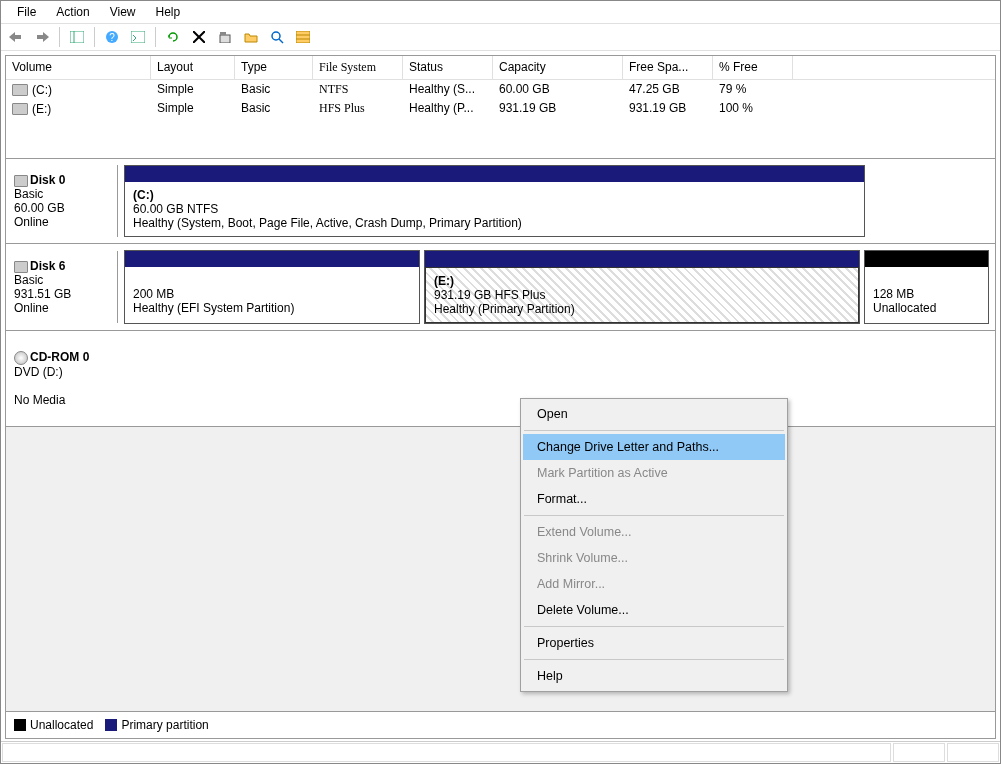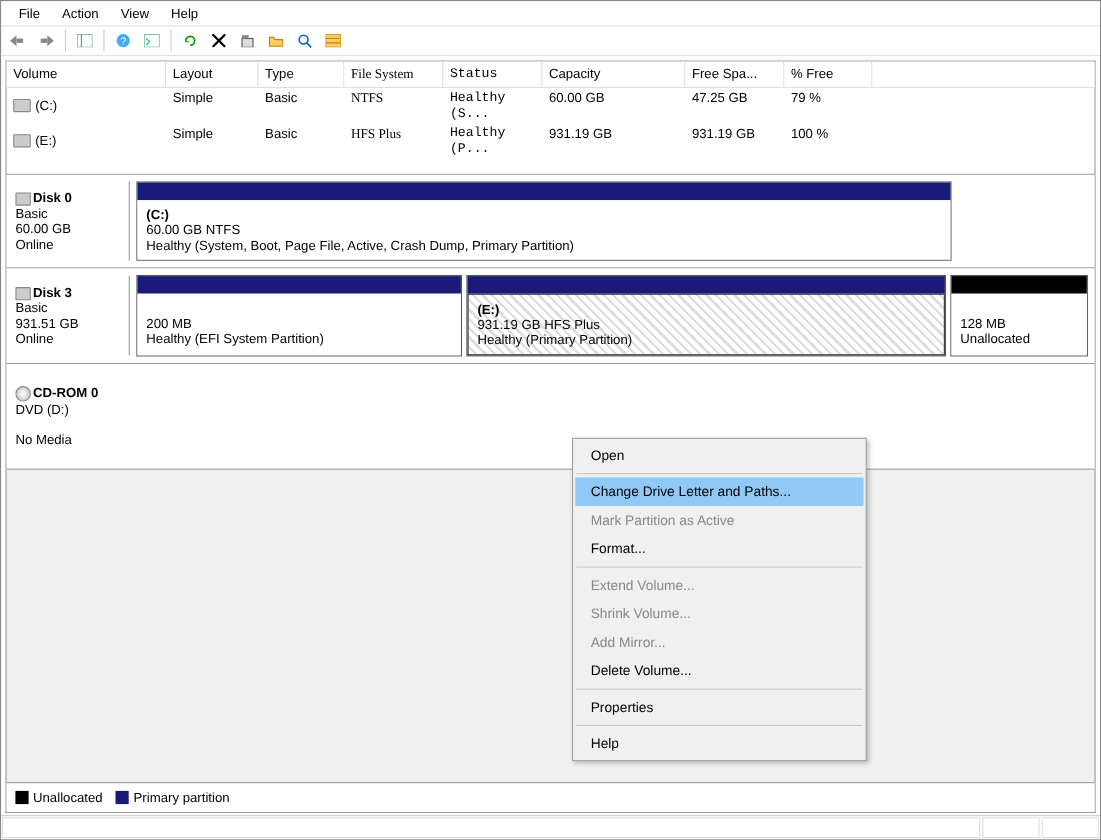--- a/index.html
+++ b/index.html
@@ -25,21 +25,21 @@
 
 .vol-area { border: 1px solid #999; margin: 4px 4px 0 4px; }
 .vol-head { display: flex; background: #fff; border-bottom: 1px solid #e0e0e0; }
 .vol-head div { font-size: 12px; padding: 4px 6px; border-right: 1px solid #e0e0e0; }
 .vol-row { display: flex; }
 .vol-row div { font-size: 12px; padding: 2px 6px; }
 .c-vol { width: 145px; }
 .c-lay { width: 84px; }
 .c-typ { width: 78px; }
 .c-fs  { width: 90px; font-family: Liberation Serif, serif; }
-.c-st  { width: 90px; font-family: Liberation Mono, monospace; }
+.c-st  { width: 90px; }
 .c-cap { width: 130px; }
 .c-fr  { width: 90px; }
 .c-pf  { width: 80px; }
 .vol-row .c-vol { display: flex; align-items: center; gap: 4px; }
 .drv-icon { width: 16px; height: 12px; background: #ccc; border: 1px solid #888; border-radius: 1px; }
 .vol-body { height: 78px; }
 
 
 .map-area { border: 1px solid #999; border-top: none; margin: 0 4px; flex: 1; display: flex; flex-direction: column; background: #f0f0f0; }
 .disk-block { display: flex; background: #fff; border-bottom: 1px solid #999; align-items: center; }
@@ -219,21 +219,21 @@
             <b>(C:)</b><br>
             <span>60.00 GB NTFS</span><br>
             <span>Healthy (System, Boot, Page File, Active, Crash Dump, Primary Partition)</span>
           </div>
         </div>
       </div>
     </div>
 
     <div class="disk-block">
       <div class="disk-info">
-        <span class="d-icon"></span><b>Disk 3</b><br>
+        <span class="d-icon"></span><b>Disk 6</b><br>
         <span>Basic</span><br>
         <span>931.51 GB</span><br>
         <span>Online</span>
       </div>
       <div class="disk-parts">
         <div class="part" style="width:296px;">
           <div class="part-bar"></div>
           <div class="part-body">
             <br>
             <span>200 MB</span><br>

